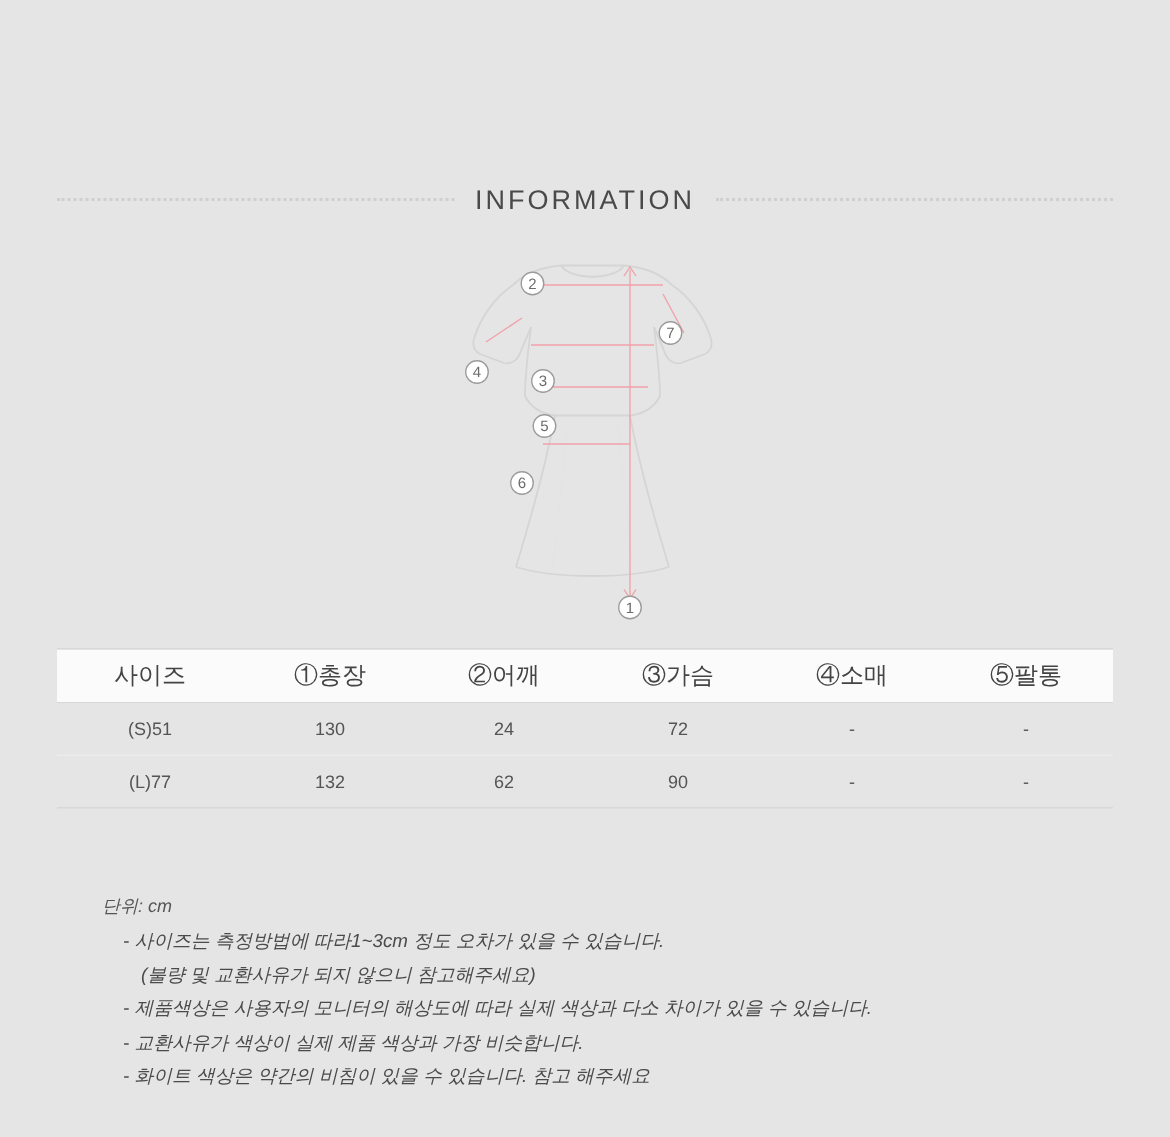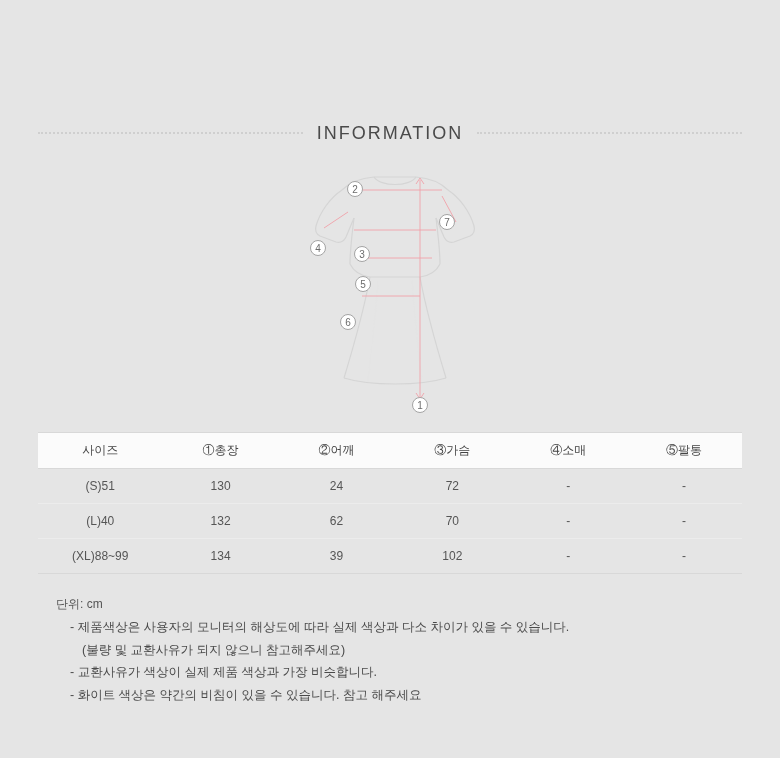--- a/index.html
+++ b/index.html
@@ -73,41 +73,42 @@
     color: #555555;
     font-weight: normal;
     height: 32px;
     vertical-align: middle;
   }
   .size-table thead th {
     border-top: 1px solid #d8d8d8;
     border-bottom: 1px solid #d8d8d8;
     background: #fbfbfb;
     color: #444444;
-    font-size: 12px;
+    font-size: 16px;
     height: 33px;
   }
   .size-table tbody td {
     border-bottom: 1px solid #ececec;
   }
   .size-table tbody tr:last-child td {
     border-bottom: 1px solid #d8d8d8;
   }
   .col-label { width: 124px; }
   .col-data  { width: 116px; }
 
   
   .notes {
     position: absolute;
-    left: 56px;
+    left: 68px;
     top: 598px;
     width: 690px;
     font-size: 12.5px;
     line-height: 1.0;
     color: #4a4a4a;
+    font-style: italic;
   }
   .note-unit {
     font-size: 12px;
     color: #555555;
     margin-bottom: 11px;
   }
   .note-line {
     margin-bottom: 10px;
     padding-left: 14px;
     white-space: nowrap;
@@ -209,39 +210,32 @@
     <tbody>
       <tr>
         <td>(S)51</td>
         <td>130</td>
         <td>24</td>
         <td>72</td>
         <td>-</td>
         <td>-</td>
       </tr>
       <tr>
-        <td>(L)40</td>
+        <td>(L)77</td>
         <td>132</td>
         <td>62</td>
-        <td>70</td>
-        <td>-</td>
-        <td>-</td>
-      </tr>
-      <tr>
-        <td>(XL)88~99</td>
-        <td>134</td>
-        <td>39</td>
-        <td>102</td>
+        <td>90</td>
         <td>-</td>
         <td>-</td>
       </tr>
     </tbody>
   </table>
 
   <div class="notes">
     <div class="note-unit">단위: cm</div>
+    <div class="note-line">- 사이즈는 측정방법에 따라1~3cm 정도 오차가 있을 수 있습니다.</div>
+    <div class="note-line indent">(불량 및 교환사유가 되지 않으니 참고해주세요)</div>
     <div class="note-line">- 제품색상은 사용자의 모니터의 해상도에 따라 실제 색상과 다소 차이가 있을 수 있습니다.</div>
-    <div class="note-line indent">(불량 및 교환사유가 되지 않으니 참고해주세요)</div>
     <div class="note-line">- 교환사유가 색상이 실제 제품 색상과 가장 비슷합니다.</div>
     <div class="note-line">- 화이트 색상은 약간의 비침이 있을 수 있습니다. 참고 해주세요</div>
   </div>
 
 </div>
 
 </body></html>

